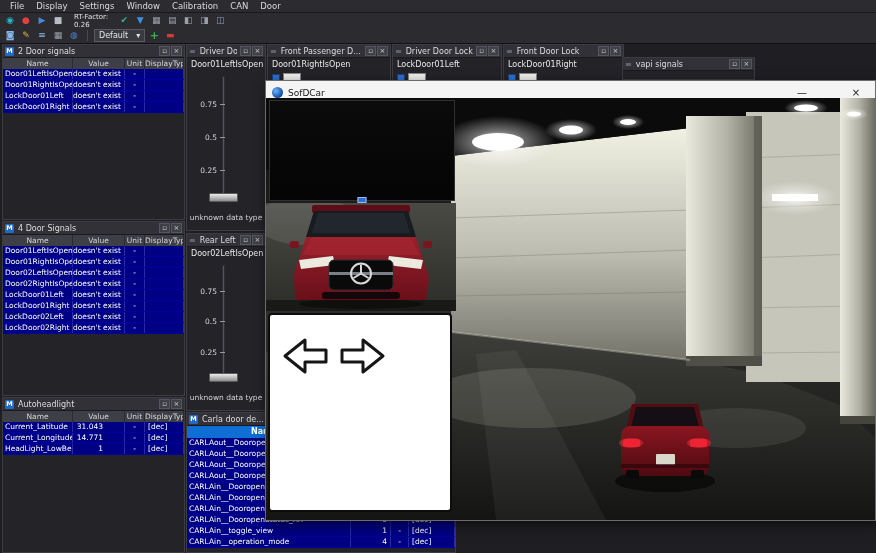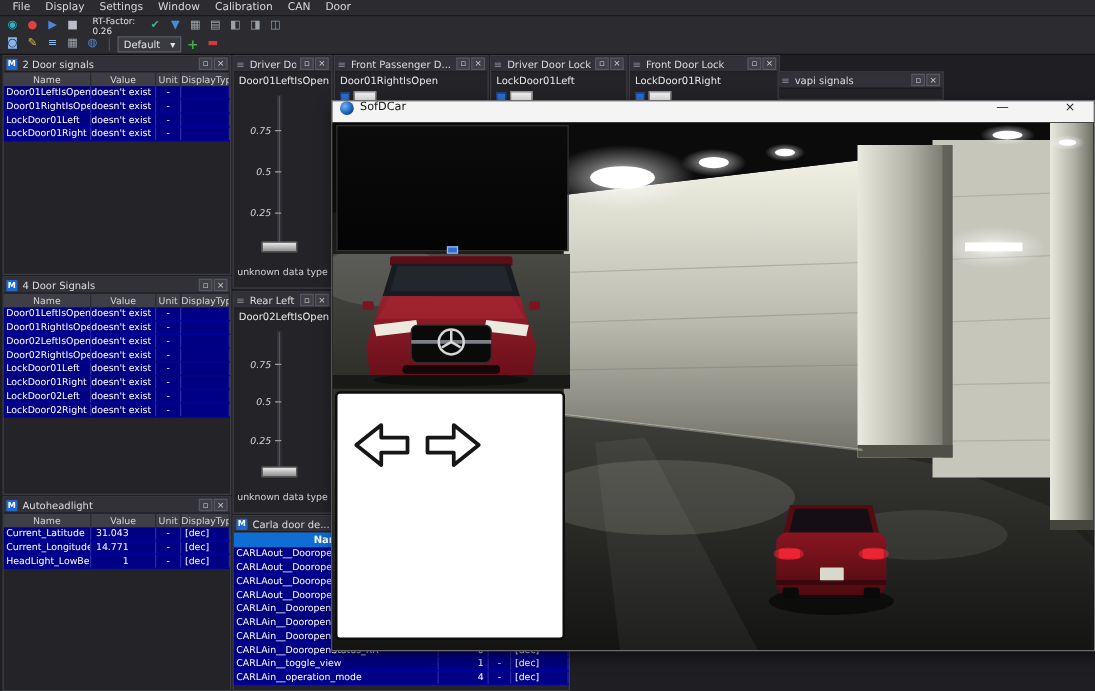--- a/index.html
+++ b/index.html
@@ -74,42 +74,42 @@
   #panel-rear-left    { left:186px; top:233px; width:80px;  height:178px; }
   #panel-carla        { left:186px; top:412px; width:270px; height:141px; }
   #panel-fpd          { left:267px; top:44px;  width:124px; height:38px; }
   #panel-ddl          { left:392px; top:44px;  width:110px; height:38px; }
   #panel-fdl          { left:503px; top:44px;  width:121px; height:38px; }
   #panel-vapi         { left:622px; top:57px;  width:133px; height:23px; }
 
   
   .sig-label { height:12px; font-size:8px; color:#e8e8e8; padding:2px 0 0 4px;
     white-space:nowrap; overflow:hidden; }
-  .slider-area { position:absolute; left:0; right:0; top:27px; bottom:26px;font-style:italic; }
+  .slider-area { position:absolute; left:0; right:0; top:27px; bottom:26px; }
   .track { position:absolute; left:35px; top:4px; bottom:8px; width:3px;
     background:#55555c; border:1px solid #2d2d33; }
   .tick { position:absolute; left:0; right:0; height:0; }
   .tick-label { position:absolute; left:2px; top:-4px; width:28px; text-align:right;
     font-size:7.5px; color:#d6d6d6; }
   .tick-mark { position:absolute; left:33px; top:0; width:5px; height:1px; background:#9a9a9a; }
   .handle { position:absolute; left:22px; bottom:2px; width:29px; height:9px;
     background:linear-gradient(#ececec,#8d8d8d); border:1px solid #5a5a5a; border-radius:1px; }
   .slider-footer { position:absolute; left:0; right:0; bottom:8px; text-align:center;
     font-size:7.5px; color:#d2d2d2; white-space:nowrap; }
 
   
   .mini { display:flex; align-items:center; gap:3px; padding:3px 0 0 4px; }
   .grip { width:8px; height:8px; background:#2d6fd2; border:1px solid #16407e; }
   .mini-box { width:18px; height:9px; background:#f0f0ee; border:1px solid #87878d; }
 
   
   #sofdcar { position:absolute; left:265px; top:80px; width:611px; height:441px;
     background:#0f0f0f; border:1px solid #6c6c6c; z-index:5;
     box-shadow:3px 4px 12px rgba(0,0,0,.6); }
-  .wtitle { height:17px; background:#f4f4f4; display:flex; align-items:flex-start;
+  .wtitle { height:17px; background:#f4f4f4; display:flex; align-items:flex-end;
     padding:0 6px; gap:5px; }
   .wicon { width:11px; height:11px; border-radius:50%;
     background:radial-gradient(circle at 35% 35%, #6fb2ff, #0d4c9e 70%, #082f5e); }
   .wtitle .t { font-size:9px; color:#151515; }
   .wctl { margin-left:auto; display:flex; align-items:center; }
   .wmin, .wclose { width:26px; text-align:center; font-size:10px; color:#1c1c1c; cursor:default; }
   .wgap { width:28px; }
   .wcontent { position:absolute; left:0; top:17px; right:0; bottom:0;
     background:#131313; overflow:hidden; }
   .scene { position:absolute; inset:0; width:100%; height:100%; }

